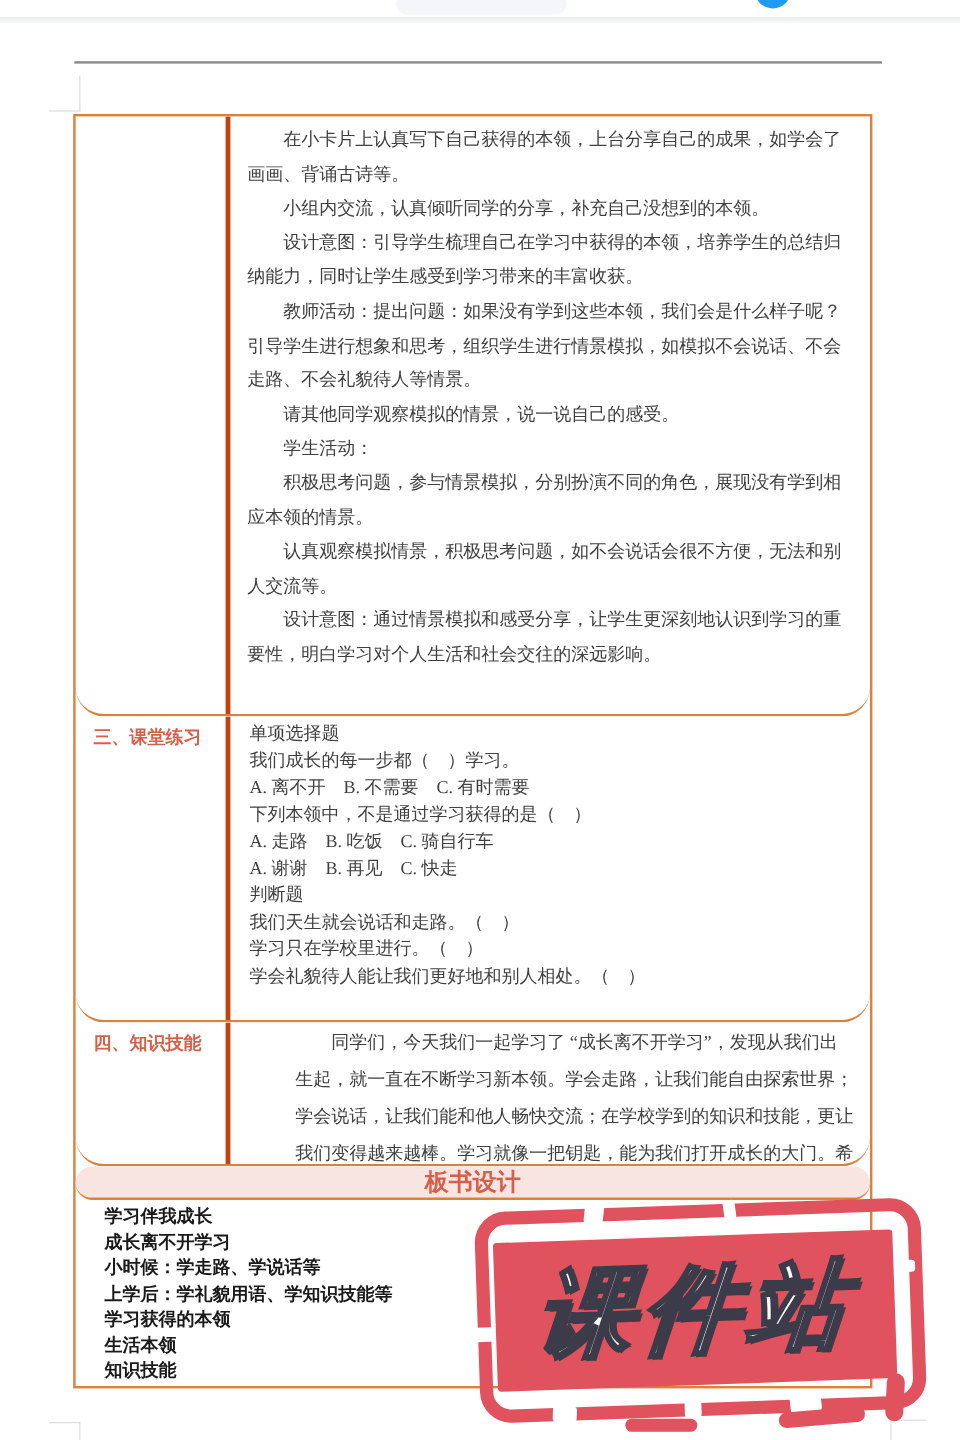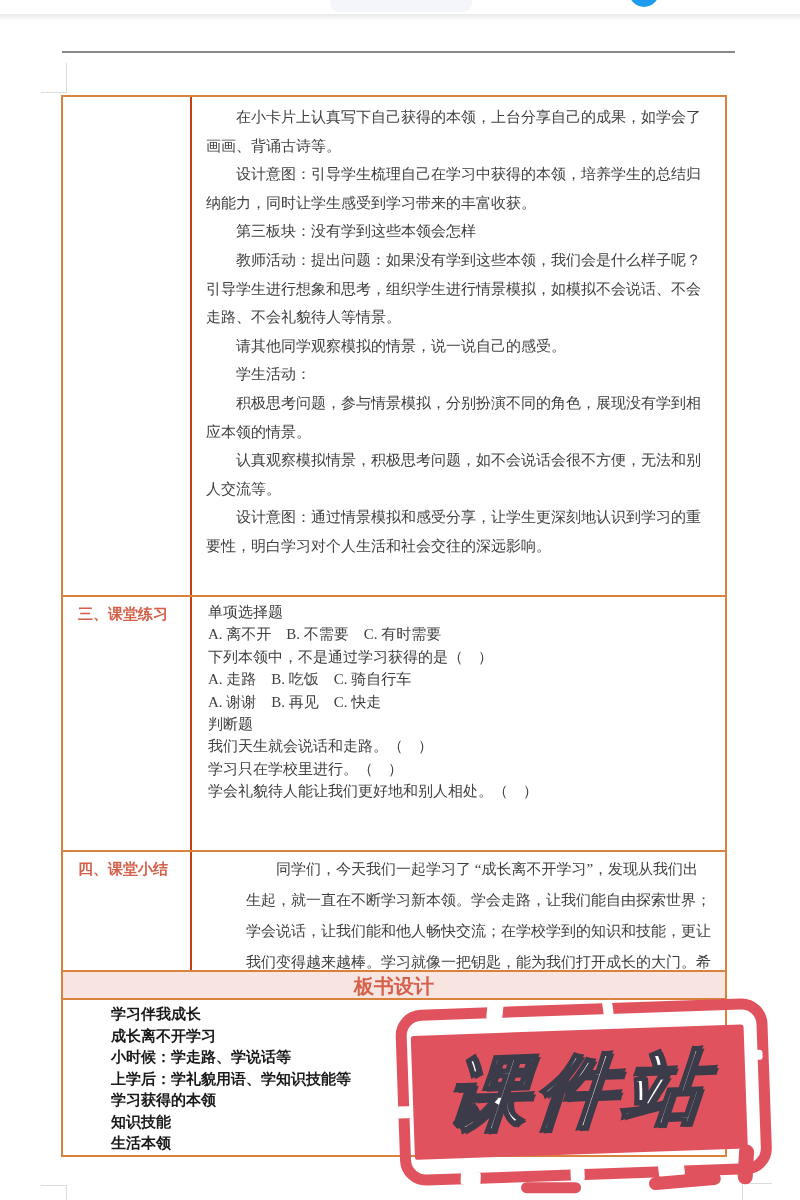--- a/index.html
+++ b/index.html
@@ -23,35 +23,35 @@
   .crop.tl-v { left:66px;  top:63px;   width:1px;  height:30px; }
   .crop.tl-h { left:41px;  top:92px;   width:26px; height:1px;  }
   .crop.bl-h { left:41px;  top:1185px; width:26px; height:1px;  }
   .crop.bl-v { left:66px;  top:1185px; width:1px;  height:15px; }
   .crop.br-h { left:742px; top:1183px; width:30px; height:1px;  }
   .crop.br-v { left:742px; top:1183px; width:1px;  height:17px; }
 
   
   .lesson-table { position:absolute; left:61px; top:95px; width:666px; height:1062px;
                   border:2px solid #d9823e; background:#fff; }
-  .t-row { display:flex; width:100%; border-bottom:2px solid #d9823e; overflow:hidden; }
+  .t-row { display:flex; width:100%; border-bottom:2px solid #d9823e; overflow:hidden;border-radius:24px; }
   .t-row.r1 { height:500px; } .t-row.r2 { height:255px; } .t-row.r3 { height:120px; }
   .t-row.r4 { height:28px; background:#f8e4e0; display:block; text-align:center; }
   .t-row.r5 { height:155px; border-bottom:none; display:block; }
-  .label-cell { width:129px; border-right:2px solid #c2410c; padding:8px 4px 0 15px;
+  .label-cell { width:129px; border-right:4px solid #c2410c; padding:8px 4px 0 15px;
                 font-weight:bold; font-size:15px; color:#d5604a; flex:none;
                 font-family:"Liberation Sans", sans-serif; }
   .body-cell { flex:1; padding:6px 12px 0 14px; font-size:15px; color:#404040;
                font-family:"Liberation Serif", serif; }
   .r1 .body-cell { line-height:28.6px; }
   .r2 .body-cell { line-height:22.4px; padding-top:4px;padding-left:16px; }
   .r3 .body-cell { line-height:31px; padding-top:2px;margin-left:40px; }
   .body-cell p.ind { text-indent:2em; }
   .banner-title { font-size:20px; font-weight:bold; color:#d5604a; line-height:26px; padding-top:1px; }
-  .board-list { padding:3px 10px 0 48px; }
+  .board-list { padding:3px 10px 0 24px; }
   .board-list div { font-size:15px; font-weight:bold; color:#1a1a1a; line-height:21.5px;
                     font-family:"Liberation Sans", sans-serif; }
 
   
   .stamp { position:absolute; left:398px; top:1004px; width:372px; height:190px;
            transform:rotate(-2deg); z-index:10; }
   .stamp-frame { position:absolute; left:0; top:0; right:0; bottom:14px;
                  border:11px solid #e0525e; border-radius:26px; }
   .stamp-inner { position:absolute; left:15px; top:26px; right:24px; bottom:40px;
                  background:#e0525e; border-radius:3px;
@@ -90,66 +90,67 @@
   <div class="crop bl-v"></div>
   <div class="crop br-h"></div>
   <div class="crop br-v"></div>
 
   <div class="lesson-table">
 
     <div class="t-row r1">
       <div class="label-cell"></div>
       <div class="body-cell">
         <p class="ind">在小卡片上认真写下自己获得的本领，上台分享自己的成果，如学会了画画、背诵古诗等。</p>
+        <p class="ind">小组内交流，认真倾听同学的分享，补充自己没想到的本领。</p>
         <p class="ind">设计意图：引导学生梳理自己在学习中获得的本领，培养学生的总结归纳能力，同时让学生感受到学习带来的丰富收获。</p>
-        <p class="ind">第三板块：没有学到这些本领会怎样</p>
         <p class="ind">教师活动：提出问题：如果没有学到这些本领，我们会是什么样子呢？引导学生进行想象和思考，组织学生进行情景模拟，如模拟不会说话、不会走路、不会礼貌待人等情景。</p>
         <p class="ind">请其他同学观察模拟的情景，说一说自己的感受。</p>
         <p class="ind">学生活动：</p>
         <p class="ind">积极思考问题，参与情景模拟，分别扮演不同的角色，展现没有学到相应本领的情景。</p>
         <p class="ind">认真观察模拟情景，积极思考问题，如不会说话会很不方便，无法和别人交流等。</p>
         <p class="ind">设计意图：通过情景模拟和感受分享，让学生更深刻地认识到学习的重要性，明白学习对个人生活和社会交往的深远影响。</p>
       </div>
     </div>
 
     <div class="t-row r2">
       <div class="label-cell">三、课堂练习</div>
       <div class="body-cell">
         <p>单项选择题</p>
+        <p>我们成长的每一步都（　）学习。</p>
         <p>A. 离不开　B. 不需要　C. 有时需要</p>
         <p>下列本领中，不是通过学习获得的是（　）</p>
         <p>A. 走路　B. 吃饭　C. 骑自行车</p>
         <p>A. 谢谢　B. 再见　C. 快走</p>
         <p>判断题</p>
         <p>我们天生就会说话和走路。（　）</p>
         <p>学习只在学校里进行。（　）</p>
         <p>学会礼貌待人能让我们更好地和别人相处。（　）</p>
       </div>
     </div>
 
     <div class="t-row r3">
-      <div class="label-cell">四、课堂小结</div>
+      <div class="label-cell">四、知识技能</div>
       <div class="body-cell">
         <p class="ind">同学们，今天我们一起学习了 “成长离不开学习”，发现从我们出生起，就一直在不断学习新本领。学会走路，让我们能自由探索世界；学会说话，让我们能和他人畅快交流；在学校学到的知识和技能，更让我们变得越来越棒。学习就像一把钥匙，能为我们打开成长的大门。希望大家以后都能积极主动地学习，不断收获新本领，让自己变得更加优秀！</p>
       </div>
     </div>
 
     <div class="t-row r4">
       <div class="banner-title">板书设计</div>
     </div>
 
     <div class="t-row r5">
       <div class="board-list">
         <div>学习伴我成长</div>
         <div>成长离不开学习</div>
         <div>小时候：学走路、学说话等</div>
         <div>上学后：学礼貌用语、学知识技能等</div>
         <div>学习获得的本领</div>
+        <div>生活本领</div>
         <div>知识技能</div>
-        <div>生活本领</div>
       </div>
     </div>
 
   </div>
 
   <div class="stamp">
     <div class="stamp-frame"></div>
     <div class="stamp-inner">
       <span class="stamp-text">课件站</span>
     </div>

